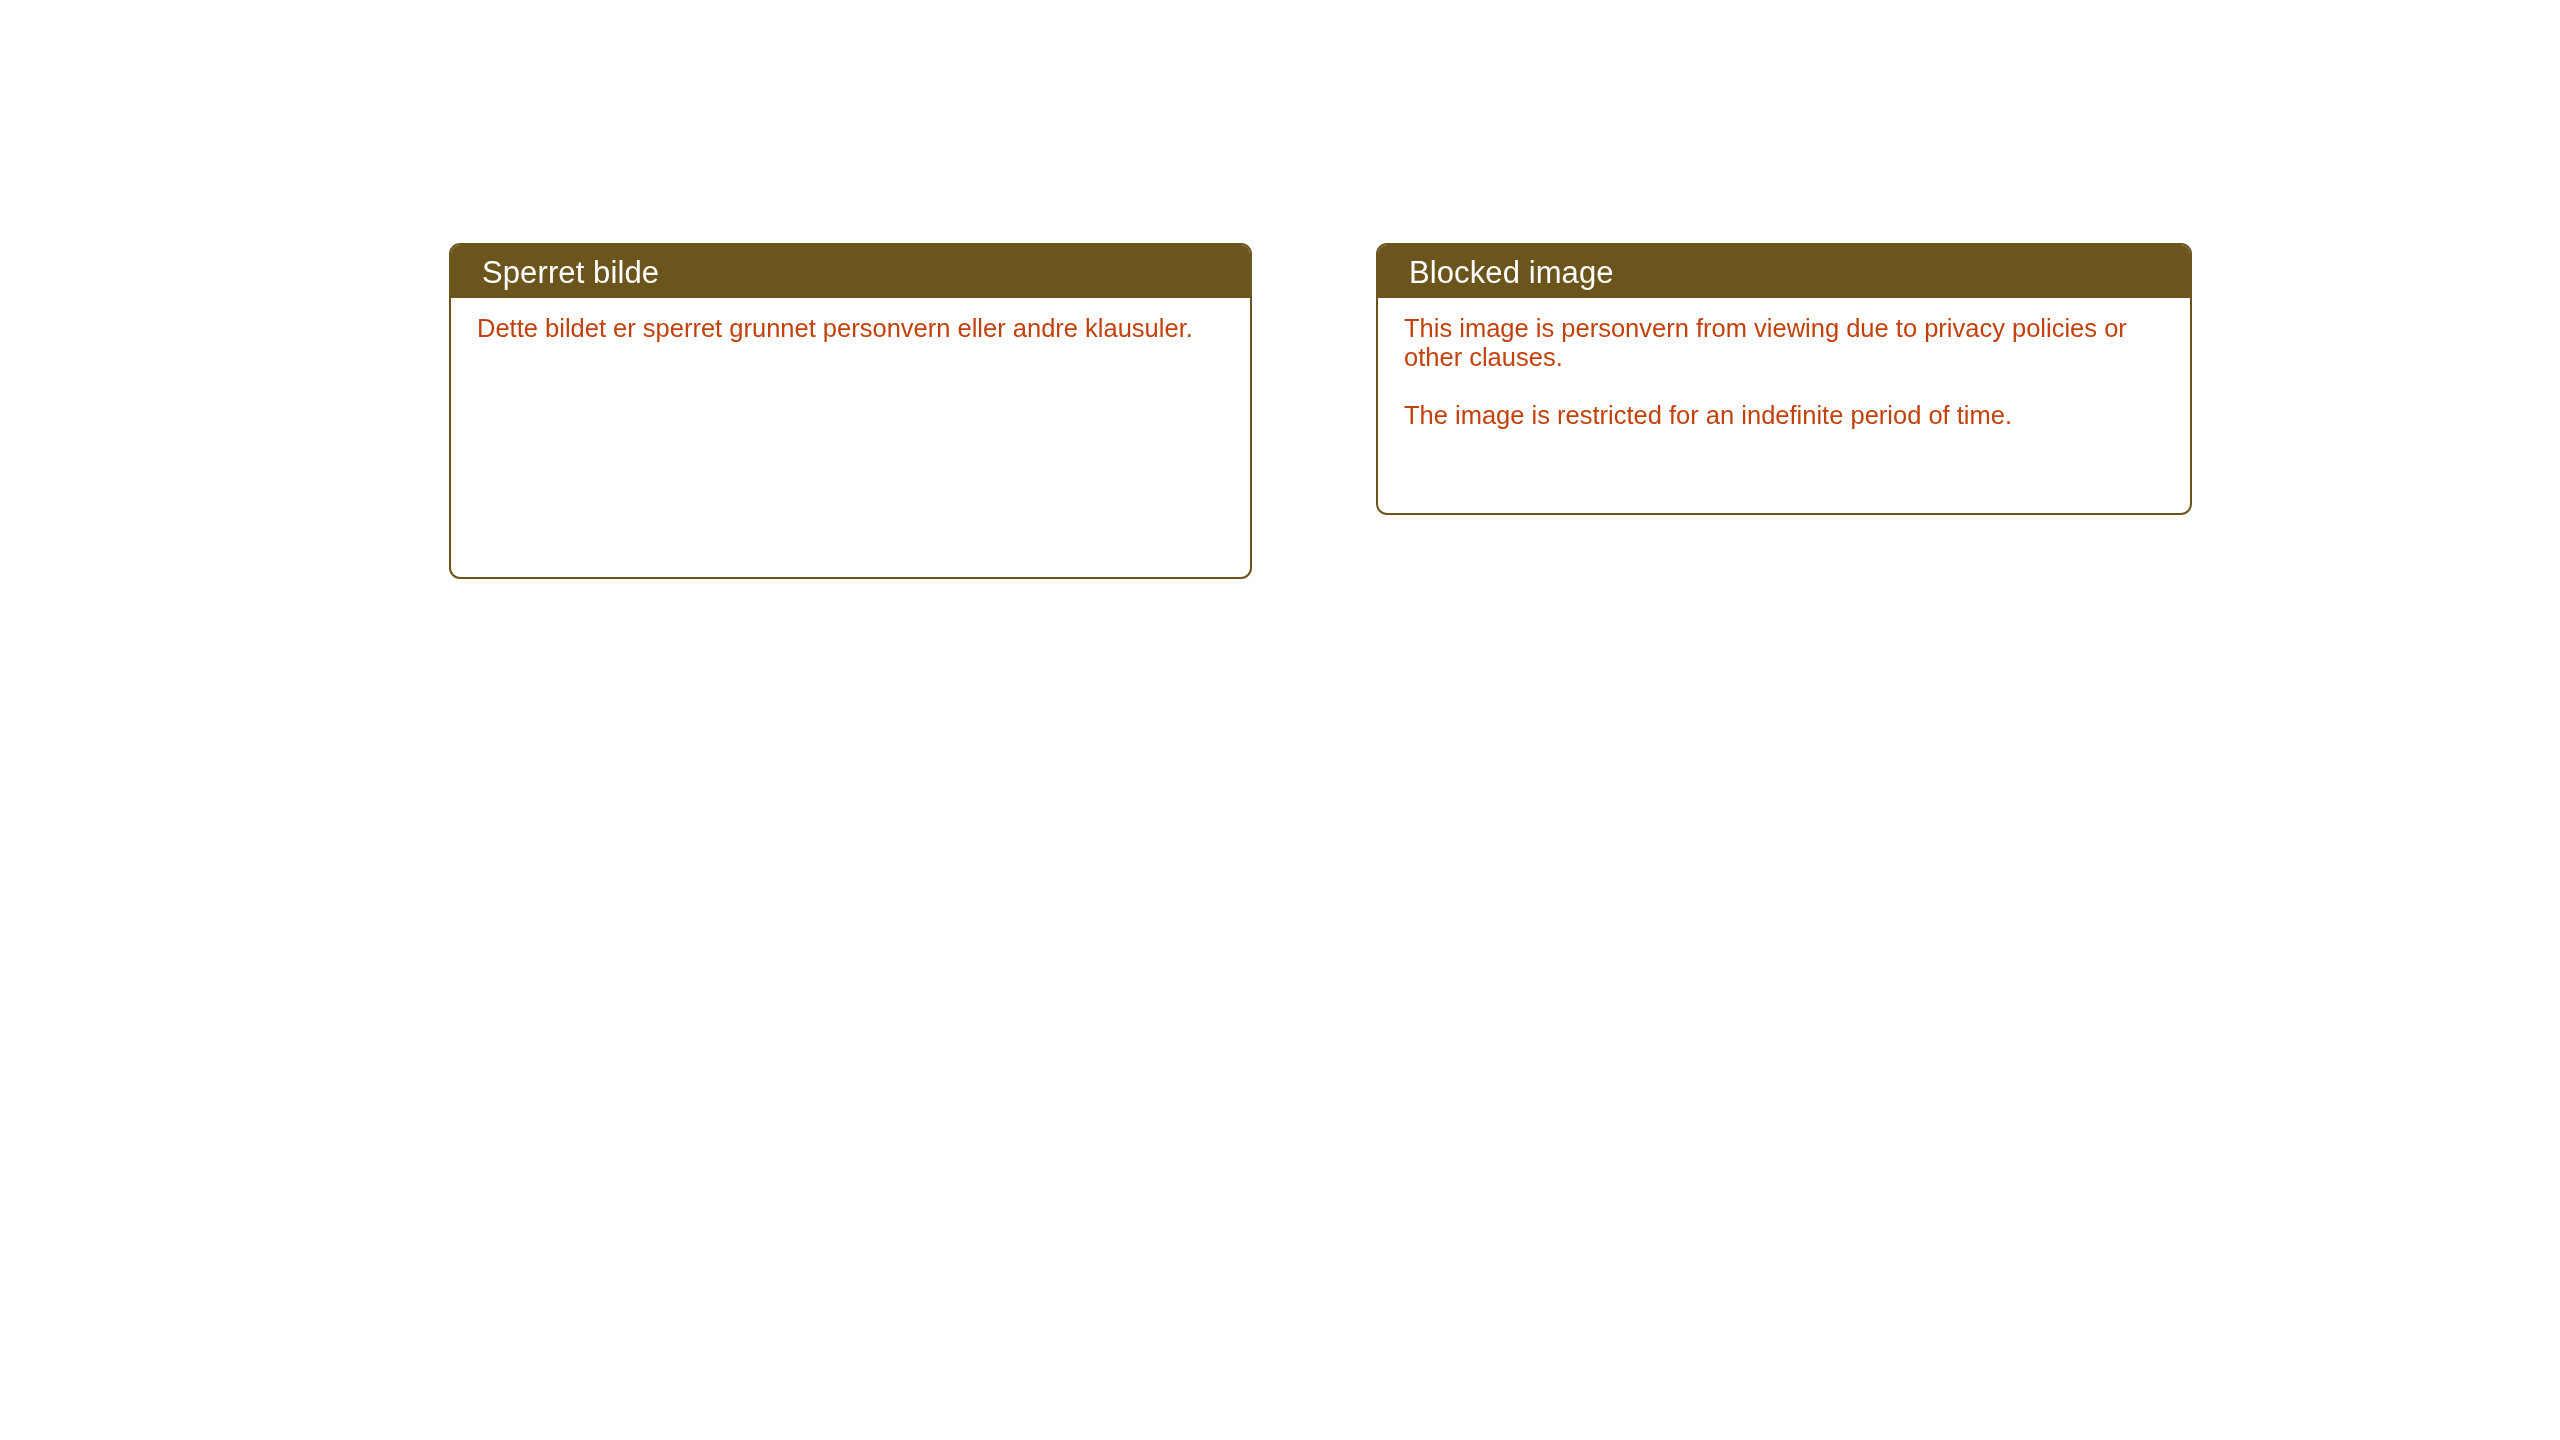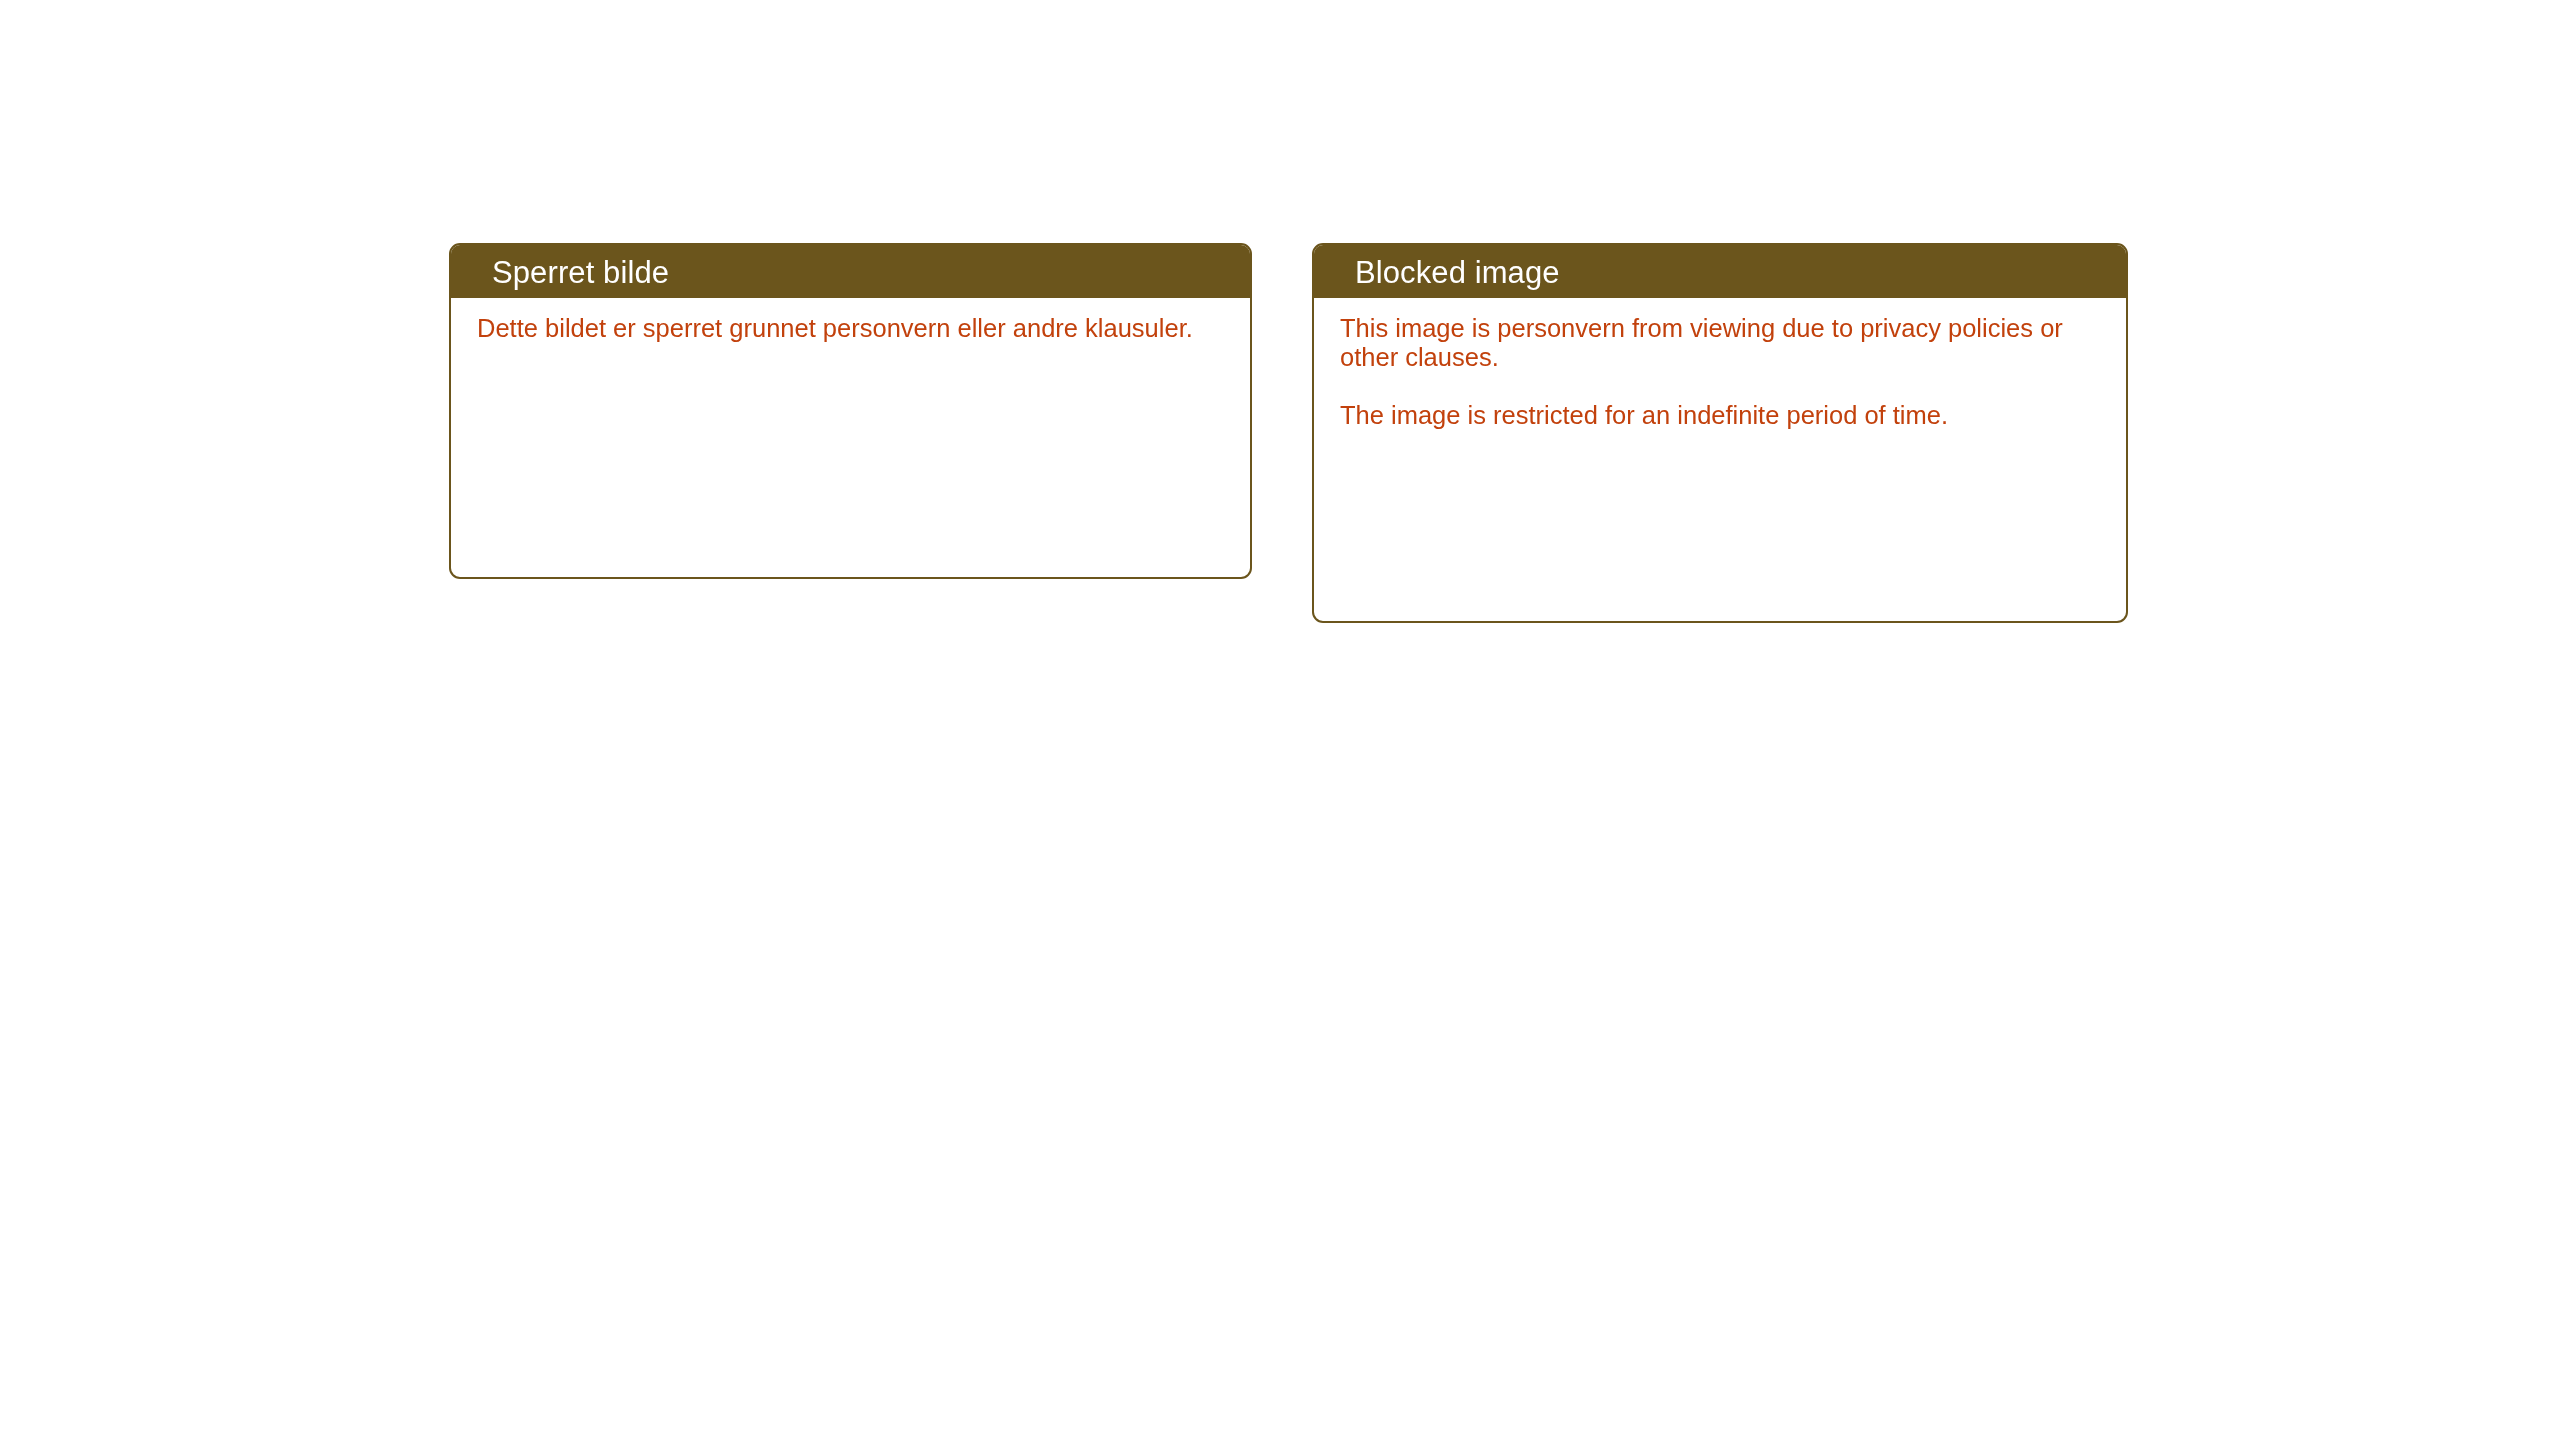--- a/index.html
+++ b/index.html
@@ -26,40 +26,40 @@
     position: absolute;
     top: 243px;
     box-sizing: border-box;
     background: #ffffff;
     border: 2px solid #6b551c;
     border-radius: 11px;
     overflow: hidden;
   }
 
   #card-no  { left: 449px;  width: 803px; height: 336px; }
-  #card-en  { left: 1312px; width: 816px; height: 380px; }
+  #card-en  { left: 1376px; width: 816px; height: 272px; }
 
   .card-header {
     box-sizing: border-box;
     height: 54px;
     background: #6b551c;
     margin: -1px -1px 0 -1px;
     display: flex;
     align-items: center;
     padding: 0 0 0 24px;
   }
 
   .card-title {
     color: #ffffff;
     font-size: 31px;
     font-weight: normal;
     line-height: 1;
     letter-spacing: 0.1px;
     white-space: nowrap;
-    margin: 18px;
+    margin: 8px;
     padding: 0;
     position: relative;
     top: 1px;
   }
 
   .card-body {
     box-sizing: border-box;
     padding: 16px 26px 0 26px;
     background: #ffffff;
   }

